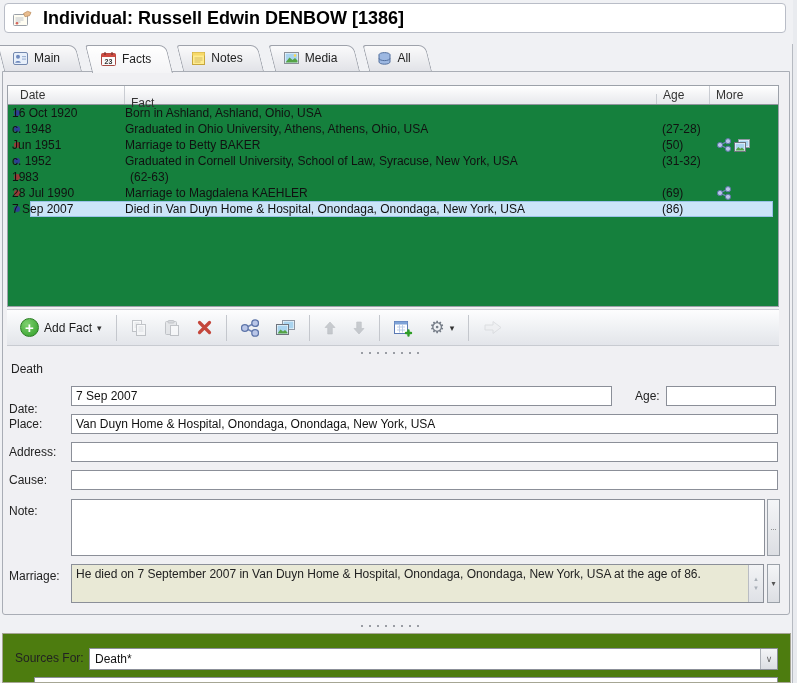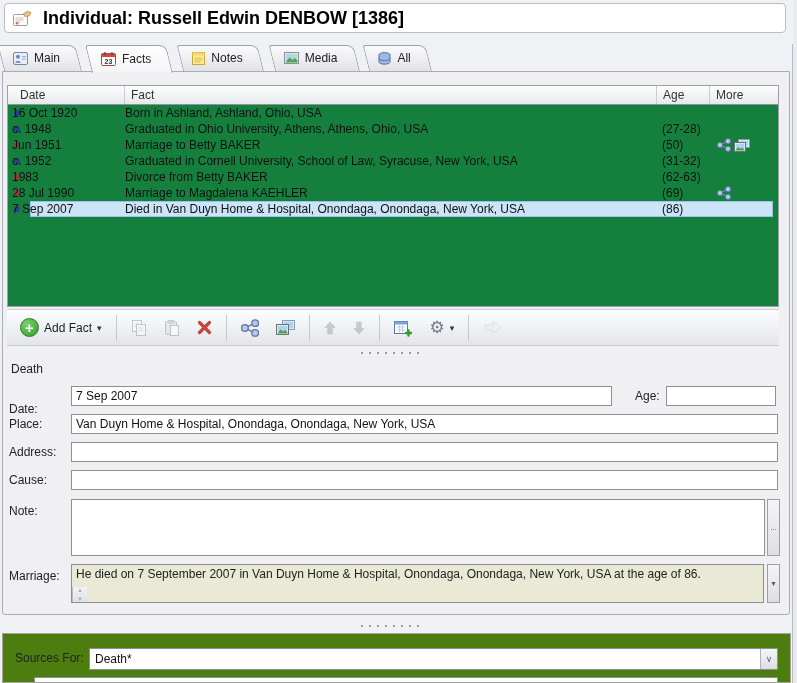--- a/index.html
+++ b/index.html
@@ -37,21 +37,21 @@
   }
   
   .facts-table{
     position:absolute;left:4px;top:13px;width:772px;height:222px;box-sizing:border-box;
     background:#15803d;border:1px solid #9ca1a9;overflow:hidden;
   }
   .facts-header{height:19px;display:flex;background:linear-gradient(#ffffff,#e7e8ec);
     border-bottom:1px solid #8f949c;box-sizing:border-box;color:#333;}
   .facts-header .col{box-sizing:border-box;padding:2px 0 0 6px;border-right:1px solid #c9ccd2;white-space:nowrap;}
   .col-date{width:117px;padding-left:12px !important;}
-  .col-fact{width:532px;}
+  .col-fact{width:532px;margin-top:8px;}
   .col-age{width:53px;}
   .col-more{flex:1;border-right:none !important;}
   .fact-row{height:16px;display:flex;align-items:center;position:relative;white-space:nowrap;color:#111;}
   .fact-row.selected::before{
     content:"";position:absolute;left:22px;right:5px;top:0;bottom:0;
     background:#cbe4f8;border:1px solid #9ac2e8;box-sizing:border-box;z-index:0;
   }
   .fact-row>*{position:relative;z-index:1;}
   .fact-bullet{position:absolute;left:6px;top:5px;width:6px;height:6px;border-radius:50%;z-index:1;}
   .bullet-blue{background:#2e4093;}
@@ -101,21 +101,21 @@
   .mini-btn{
     position:absolute;box-sizing:border-box;width:13px;
     background:linear-gradient(#f4f5f7,#dcdee3);border:1px solid #9aa0a8;
     display:flex;align-items:center;justify-content:center;
     font-size:8px;color:#555;
   }
   .note-btn{left:764px;top:427px;height:57px;}
   .sentence-btn{left:764px;top:492px;height:39px;}
   .sentence-field{
     position:absolute;left:68px;top:492px;width:693px;height:39px;box-sizing:border-box;
-    border:1px solid #8b8f98;display:flex;background:#e9e9d6;flex-direction:column;
+    border:1px solid #8b8f98;display:flex;background:#e9e9d6;
   }
   .sentence-text{flex:1;padding:2px 4px;color:#222;line-height:15px;overflow:hidden;}
   .sentence-spin{
     width:14px;background:linear-gradient(#f2f3f5,#dfe1e6);border-left:1px solid #b9bcc3;
     display:flex;flex-direction:column;align-items:center;justify-content:center;gap:3px;
     color:#aab0b8;font-size:6px;line-height:6px;
   }
   
   .sources{
     position:absolute;left:2px;top:633px;width:789px;height:50px;box-sizing:border-box;
@@ -266,21 +266,20 @@
         <div class="fact-row">
     <span class="fact-bullet bullet-blue"></span>
     <span class="c-date">c. 1952</span>
     <span class="c-fact">Graduated in Cornell University, School of Law, Syracuse, New York, USA</span>
     <span class="c-age">(31-32)</span>
     <span class="c-more"></span>
   </div>
         <div class="fact-row">
     <span class="fact-bullet bullet-red"></span>
     <span class="c-date">1983</span>
-    <span class="c-fact">Divorce from Betty BAKER</span>
     <span class="c-age">(62-63)</span>
     <span class="c-more"></span>
   </div>
         <div class="fact-row">
     <span class="fact-bullet bullet-red"></span>
     <span class="c-date">28 Jul 1990</span>
     <span class="c-fact">Marriage to Magdalena KAEHLER</span>
     <span class="c-age">(69)</span>
     <span class="c-more">
             <span>

